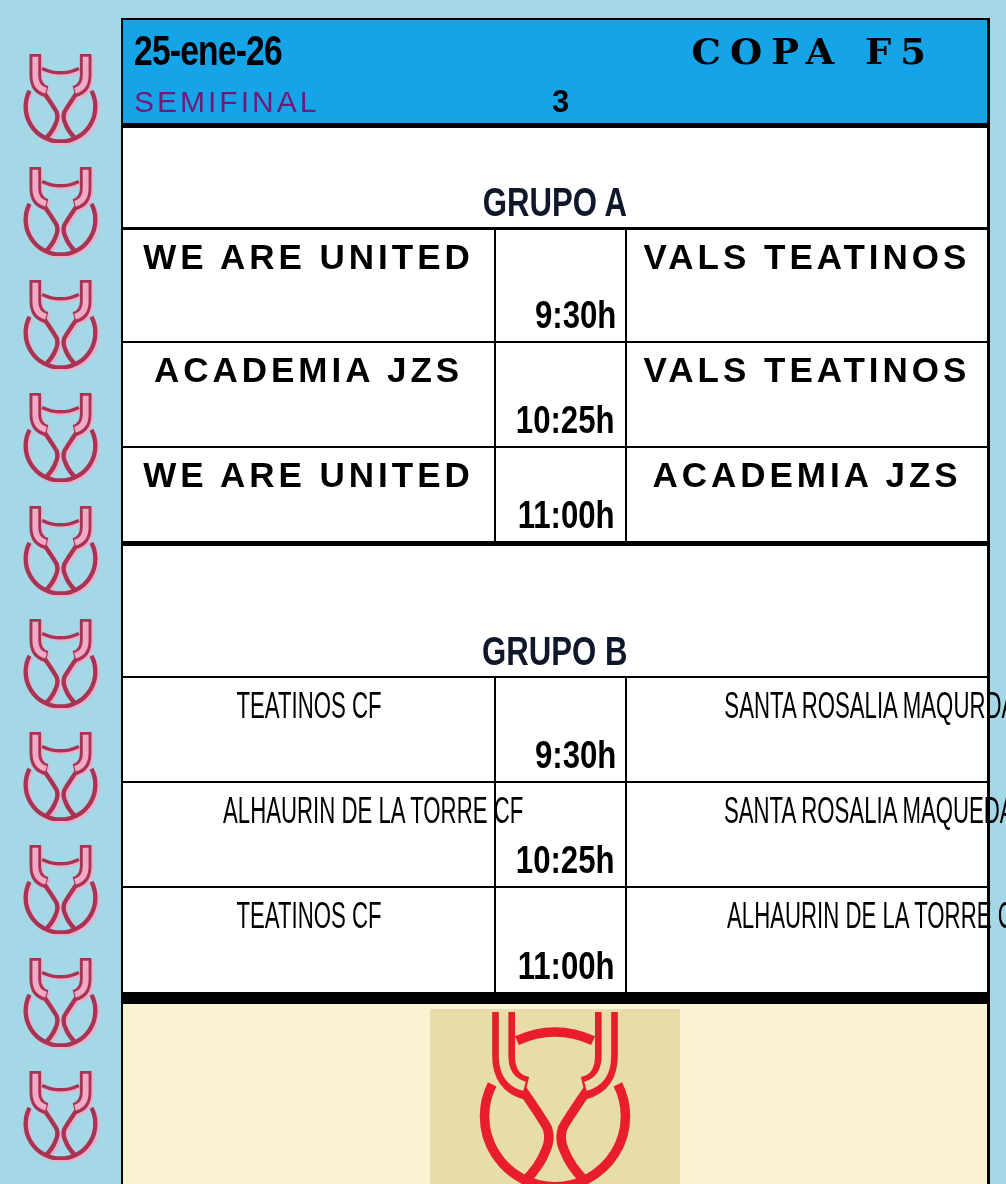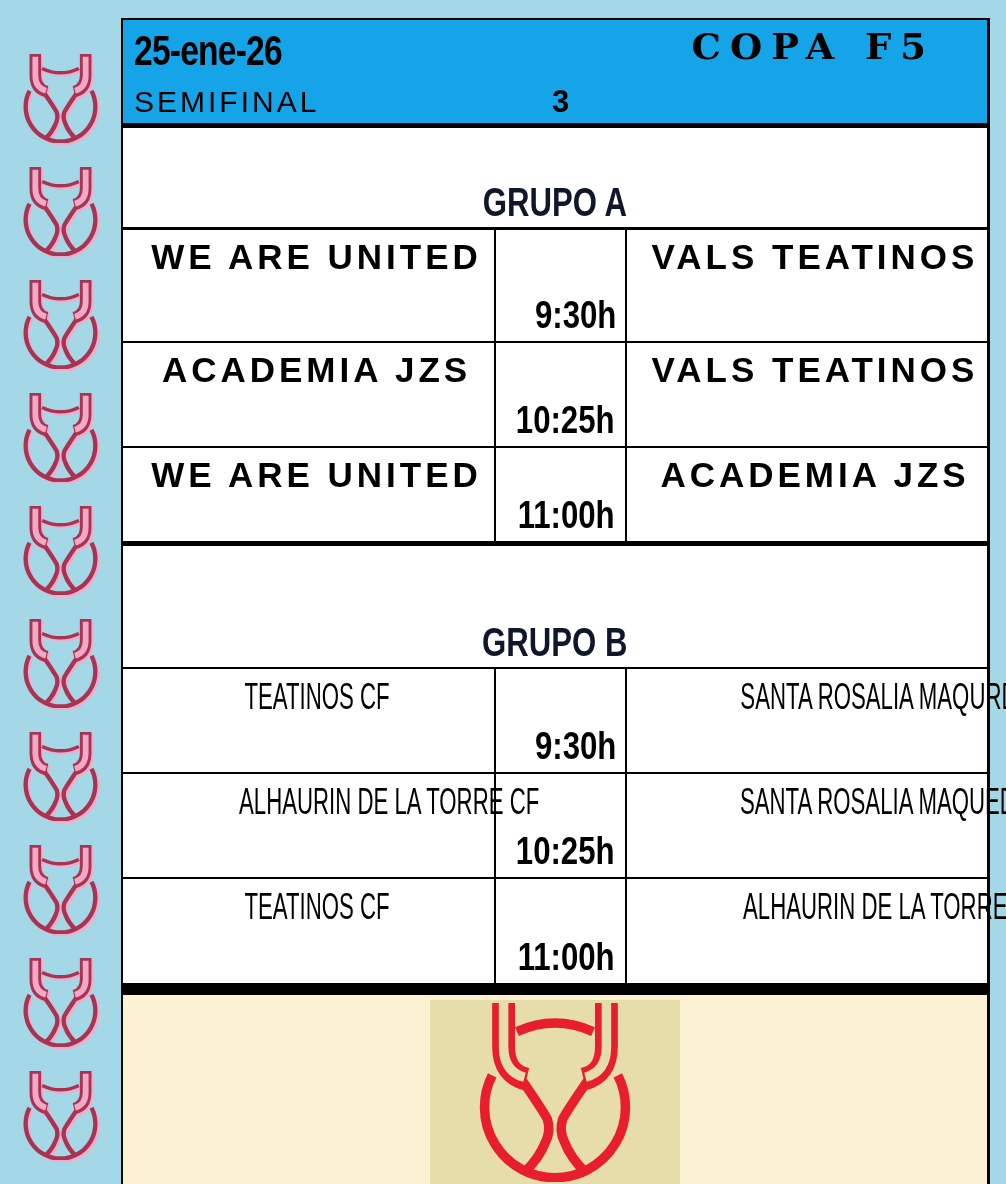--- a/index.html
+++ b/index.html
@@ -24,70 +24,70 @@
     border-left:2px solid #000;border-right:3px solid #000;
     background:#fff;
   }
   .header{
     height:110px;box-sizing:border-box;
     border-top:2px solid #000;border-bottom:5px solid #000;
     background:#16A4E9;
     position:relative;
   }
   .header-row1{
-    display:flex;justify-content:space-between;align-items:flex-start;
+    display:flex;justify-content:space-between;align-items:flex-end;
     padding:10px 52px 0 11px;
   }
   .date-label{
     font-size:42px;font-weight:700;line-height:1;
     display:inline-block;transform:scaleX(.80);transform-origin:left top;
     letter-spacing:-1px;color:#000;
   }
   .competition-title{
     font-family:"DejaVu Serif", serif;
     font-size:37px;font-weight:700;line-height:1;
     letter-spacing:9px;color:#000;
     display:inline-block;transform:scaleY(.95);transform-origin:right top;
   }
   .header-row2{
     position:absolute;left:0;right:0;bottom:6px;
     display:grid;grid-template-columns:371px 133px 1fr;align-items:end;
   }
   .stage-label{
-    font-size:30px;font-weight:400;letter-spacing:3px;color:#000000;
+    font-size:30px;font-weight:400;letter-spacing:3px;color:#701a75;
     padding-left:11px;line-height:1;
   }
   .round-number{
     font-size:31px;font-weight:700;color:#000;text-align:center;line-height:1;
   }
   
   .group-title-cell{
     box-sizing:border-box;background:#fff;position:relative;
   }
   .group-title-cell.a{height:102px;border-bottom:3px solid #000;}
-  .group-title-cell.b{height:103px;border-bottom:2px solid #000;margin-top:20px;}
+  .group-title-cell.b{height:132px;border-bottom:2px solid #000;}
   .group-title{
     position:absolute;left:0;right:0;bottom:4px;text-align:center;
     font-size:41px;font-weight:700;line-height:1;color:#0f172a;
   }
   .group-title .sq{display:inline-block;transform:scaleX(.76);transform-origin:center bottom;letter-spacing:0px;}
   
   .match-row{
     display:grid;grid-template-columns:371px 133px 1fr;
     box-sizing:border-box;background:#fff;
   }
   .match-row.h113{height:113px;border-bottom:2px solid #000;}
   .match-row.h105{height:105px;border-bottom:2px solid #000;}
   .match-row.h98{height:98px;border-bottom:5px solid #000;}
   .match-row.h104{height:104px;}
   .cell{position:relative;box-sizing:border-box;}
   .cell.timec{border-left:2px solid #000;border-right:2px solid #000;}
   .team{
     position:absolute;left:0;right:0;top:9px;text-align:center;
-    line-height:1.05;color:#000;white-space:nowrap;padding-left:16px;
+    line-height:1.05;color:#000;white-space:nowrap;
   }
   
   .grp-a .team{
     font-size:35px;font-weight:700;letter-spacing:4px;
   }
   .grp-a .team .sq{display:inline-block;transform:scaleX(1.0);transform-origin:center top;}
   
   .grp-b .team{font-size:37px;font-weight:400;}
   .grp-b .team .sq{display:inline-block;transform:scaleX(.60);transform-origin:center top;letter-spacing:0;}
   .time-text{

